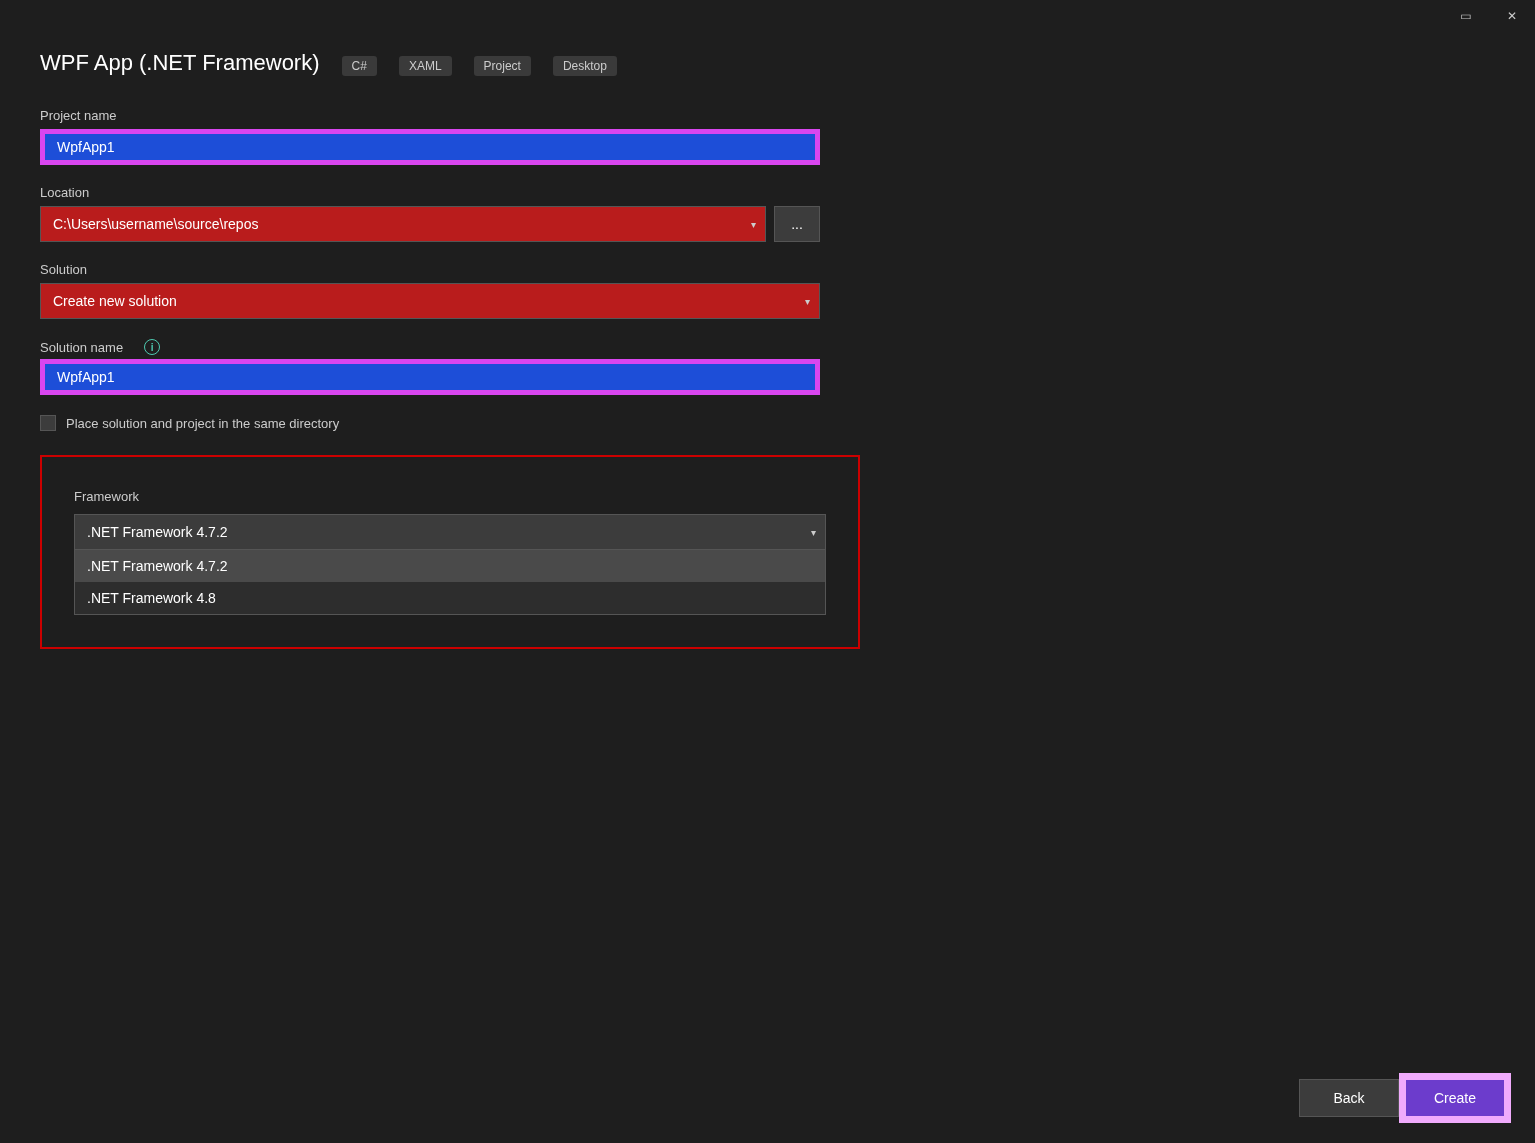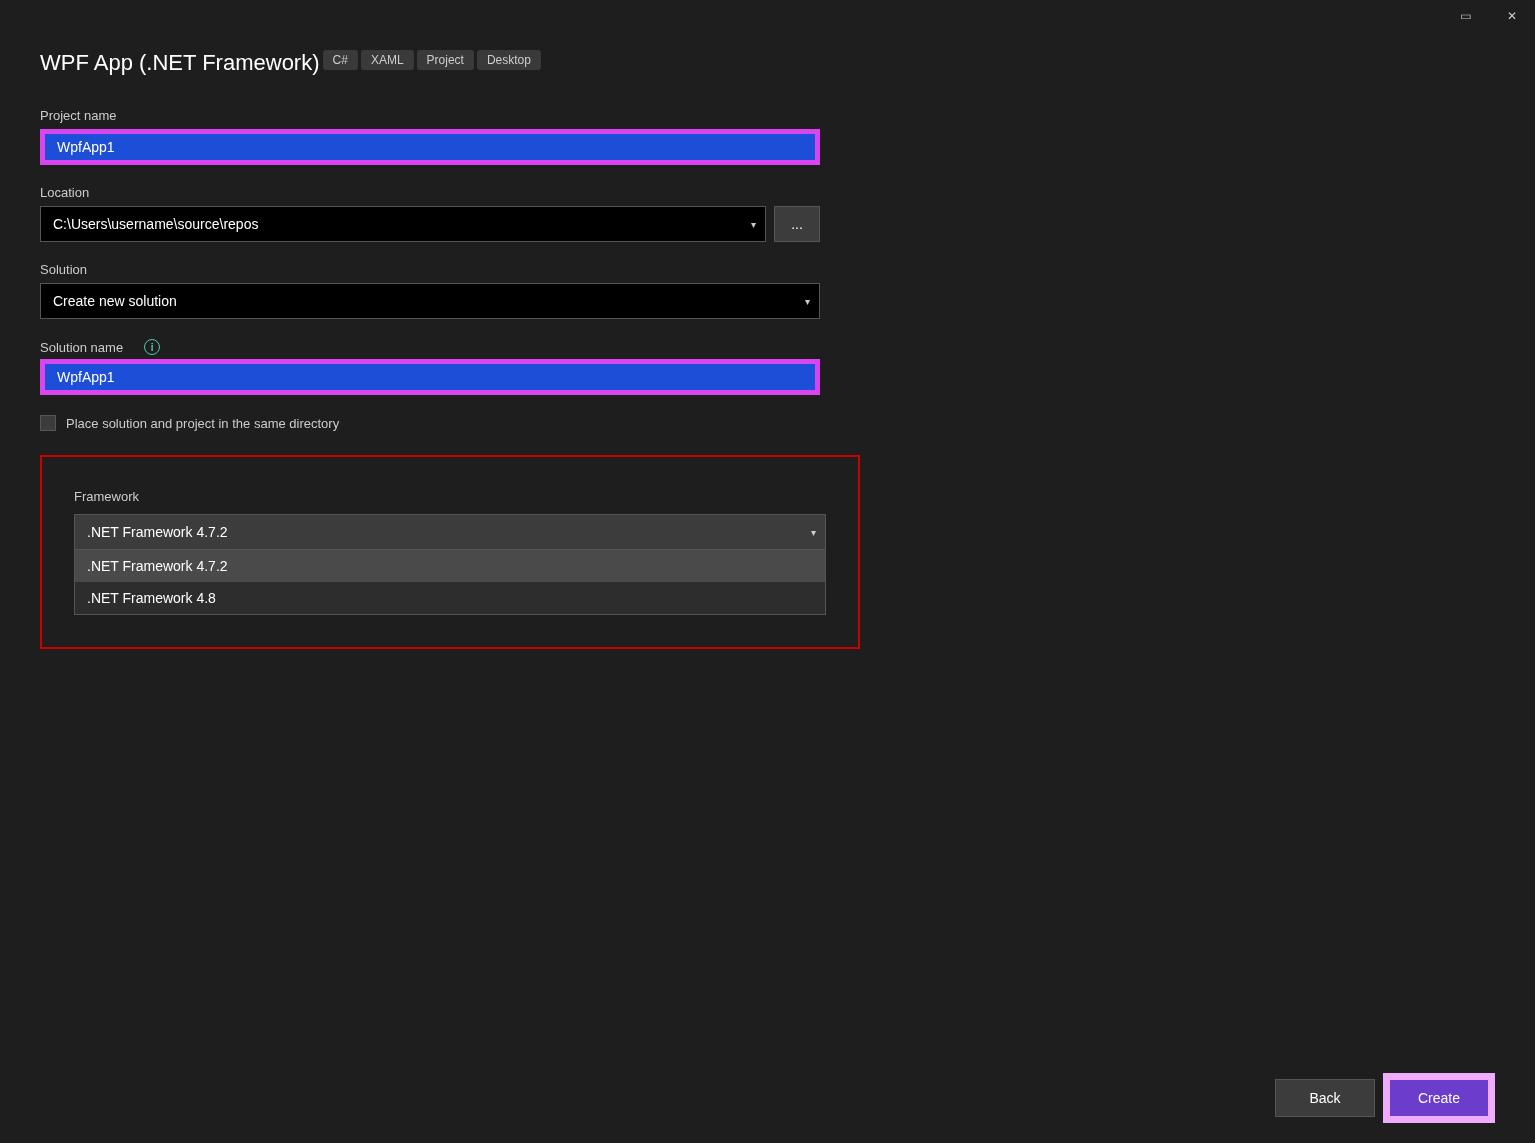--- a/index.html
+++ b/index.html
@@ -47,22 +47,22 @@
 
     .page-title {
       font-size: 28px;
       font-weight: 300;
       color: #ffffff;
       margin-bottom: 24px;
     }
 
     .project-type-row {
       display: flex;
-      align-items: flex-start;
-      gap: 3px;
+      align-items: flex-end;
+      gap: 22px;
       margin-bottom: 32px;
     }
 
     .project-type-name {
       font-size: 22px;
       font-weight: 400;
       color: #ffffff;
     }
 
     .tag {
@@ -125,21 +125,21 @@
       max-width: 780px;
     }
 
     .location-select-wrapper {
       flex: 1;
       position: relative;
     }
 
     .form-select {
       width: 100%;
-      background-color: #000000;
+      background-color: #b91c1c;
       border: 1px solid #555555;
       color: #ffffff;
       padding: 8px 30px 8px 12px;
       font-size: 14px;
       outline: none;
       height: 36px;
       appearance: none;
       cursor: pointer;
     }
 
@@ -237,24 +237,23 @@
       cursor: pointer;
     }
 
     .dropdown-item.selected {
       background-color: #4a4a4a;
     }
 
     .footer {
       position: absolute;
       bottom: 0;
-      right: 16px;
-      display: flex;
-      align-items: center;
-      gap: 8px;
+      right: 0;
+      display: flex;
+      align-items: center;
       padding: 20px 24px;
     }
 
     .btn-back {
       background-color: #3c3c3c;
       border: 1px solid #555555;
       color: #ffffff;
       padding: 10px 28px;
       font-size: 14px;
       cursor: pointer;

